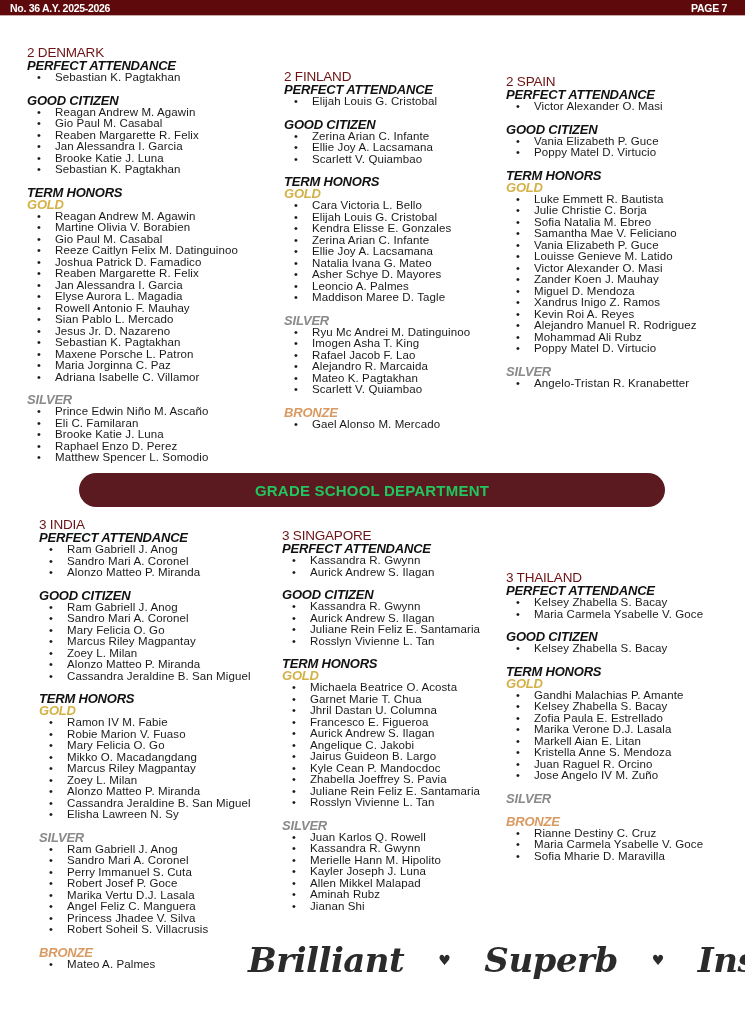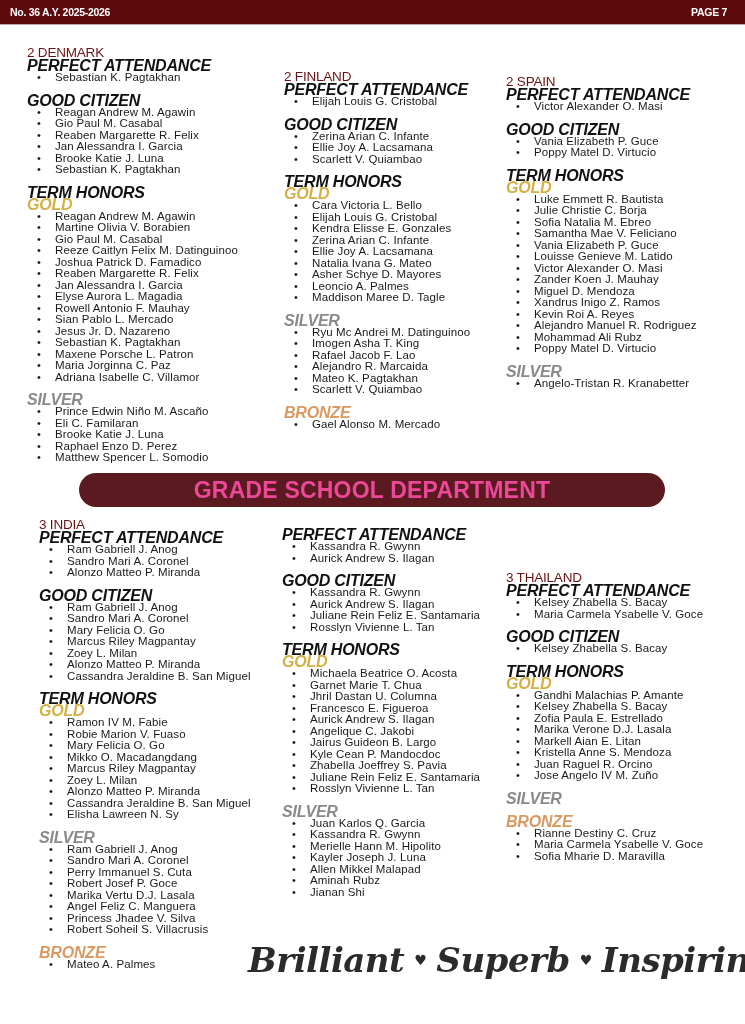--- a/index.html
+++ b/index.html
@@ -1,31 +1,31 @@
 <!DOCTYPE html>
 <html><head>
 <meta charset="utf-8">
 <style>
   * { box-sizing: border-box; margin: 0; padding: 0; }
   body { width: 745px; height: 1024px; background: #ffffff; position: relative; overflow: hidden; font-family: "Liberation Sans", sans-serif; color: #111; }
-  .topbar { position: absolute; left: 0; top: 0; width: 745px; height: 25px; background: #5e0a0c; display: flex; justify-content: space-between; align-items: center; padding: 0 18px 0 10px; border-bottom: 1px solid #c9a9a9; }
+  .topbar { position: absolute; left: 0; top: 0; width: 745px; height: 16px; background: #5e0a0c; display: flex; justify-content: space-between; align-items: center; padding: 0 18px 0 10px; border-bottom: 1px solid #c9a9a9; }
   .topbar span { color: #fff; font-weight: bold; font-size: 10.5px; letter-spacing: -0.3px; }
   .col { position: absolute; width: 240px; }
   .class-title { color: #6b1214; font-weight: normal; font-size: 13.5px; line-height: 14px; letter-spacing: -0.2px; }
-  .cat { font-weight: bold; font-style: italic; font-size: 16px; line-height: 12px; color: #111; letter-spacing: -0.2px; }
+  .cat { font-weight: bold; font-style: italic; font-size: 13px; line-height: 12px; color: #111; letter-spacing: -0.2px; }
   .cat.gold { color: #d4b146; }
   .cat.silver { color: #8a8a8a; }
   .cat.bronze { color: #d99a62; }
   ul { list-style: none; }
   li { font-size: 11.5px; line-height: 11.5px; padding-left: 28px; position: relative; color: #1a1a1a; letter-spacing: 0.1px; white-space: nowrap; }
   li::before { content: "•"; position: absolute; left: 10px; top: 0; font-size: 11px; }
   .gap { height: 11px; }
   .banner { position: absolute; left: 79px; top: 473px; width: 586px; height: 34px; background: #5b1a1f; border-radius: 17px; display: flex; align-items: center; justify-content: center; }
-  .banner span { color: #ec4899; font-weight: bold; font-size: 23px; letter-spacing: 0.2px; }
-  .motto { position: absolute; left: 248px; top: 925px; width: 470px; height: 70px; display: flex; align-items: center; font-family: "DejaVu Serif", serif; font-style: italic; font-weight: bold; font-size: 34px; color: #2b2b2b; letter-spacing: -0.5px; }
+  .banner span { color: #22c55e; font-weight: bold; font-size: 15px; letter-spacing: 0.2px; }
+  .motto { position: absolute; left: 248px; top: 925px; width: 470px; height: 70px; display: flex; align-items: center; font-family: "DejaVu Serif", serif; font-style: italic; font-weight: bold; font-size: 34px; color: #2b2b2b; letter-spacing: -0.5px; gap: 24px; }
   .motto .heart { font-size: 14px; margin: 0 10px; font-style: normal; }
 </style>
 </head>
 <body>
 
 <div class="topbar">
   <span>No. 36 A.Y. 2025-2026</span>
   <span>PAGE 7</span>
 </div>
 
@@ -205,20 +205,21 @@
       <li>Princess Jhadee V. Silva</li>
       <li>Robert Soheil S. Villacrusis</li>
     </ul>
     <div class="gap"></div>
     <div class="cat bronze">BRONZE</div>
     <ul>
       <li>Mateo A. Palmes</li>
     </ul>
   </div>
 <div class="col" style="left:282px; top:529px;">
+    <div class="class-title">3 SINGAPORE</div>
     <div class="cat">PERFECT ATTENDANCE</div>
     <ul>
       <li>Kassandra R. Gwynn</li>
       <li>Aurick Andrew S. Ilagan</li>
     </ul>
     <div class="gap"></div>
     <div class="cat">GOOD CITIZEN</div>
     <ul>
       <li>Kassandra R. Gwynn</li>
       <li>Aurick Andrew S. Ilagan</li>
@@ -237,21 +238,21 @@
       <li>Angelique C. Jakobi</li>
       <li>Jairus Guideon B. Largo</li>
       <li>Kyle Cean P. Mandocdoc</li>
       <li>Zhabella Joeffrey S. Pavia</li>
       <li>Juliane Rein Feliz E. Santamaria</li>
       <li>Rosslyn Vivienne L. Tan</li>
     </ul>
     <div class="gap"></div>
     <div class="cat silver">SILVER</div>
     <ul>
-      <li>Juan Karlos Q. Garcia</li>
+      <li>Juan Karlos Q. Rowell</li>
       <li>Kassandra R. Gwynn</li>
       <li>Merielle Hann M. Hipolito</li>
       <li>Kayler Joseph J. Luna</li>
       <li>Allen Mikkel Malapad</li>
       <li>Aminah Rubz</li>
       <li>Jianan Shi</li>
     </ul>
   </div>
 <div class="col" style="left:506px; top:529px;margin-top:42px;">
     <div class="class-title">3 THAILAND</div>

